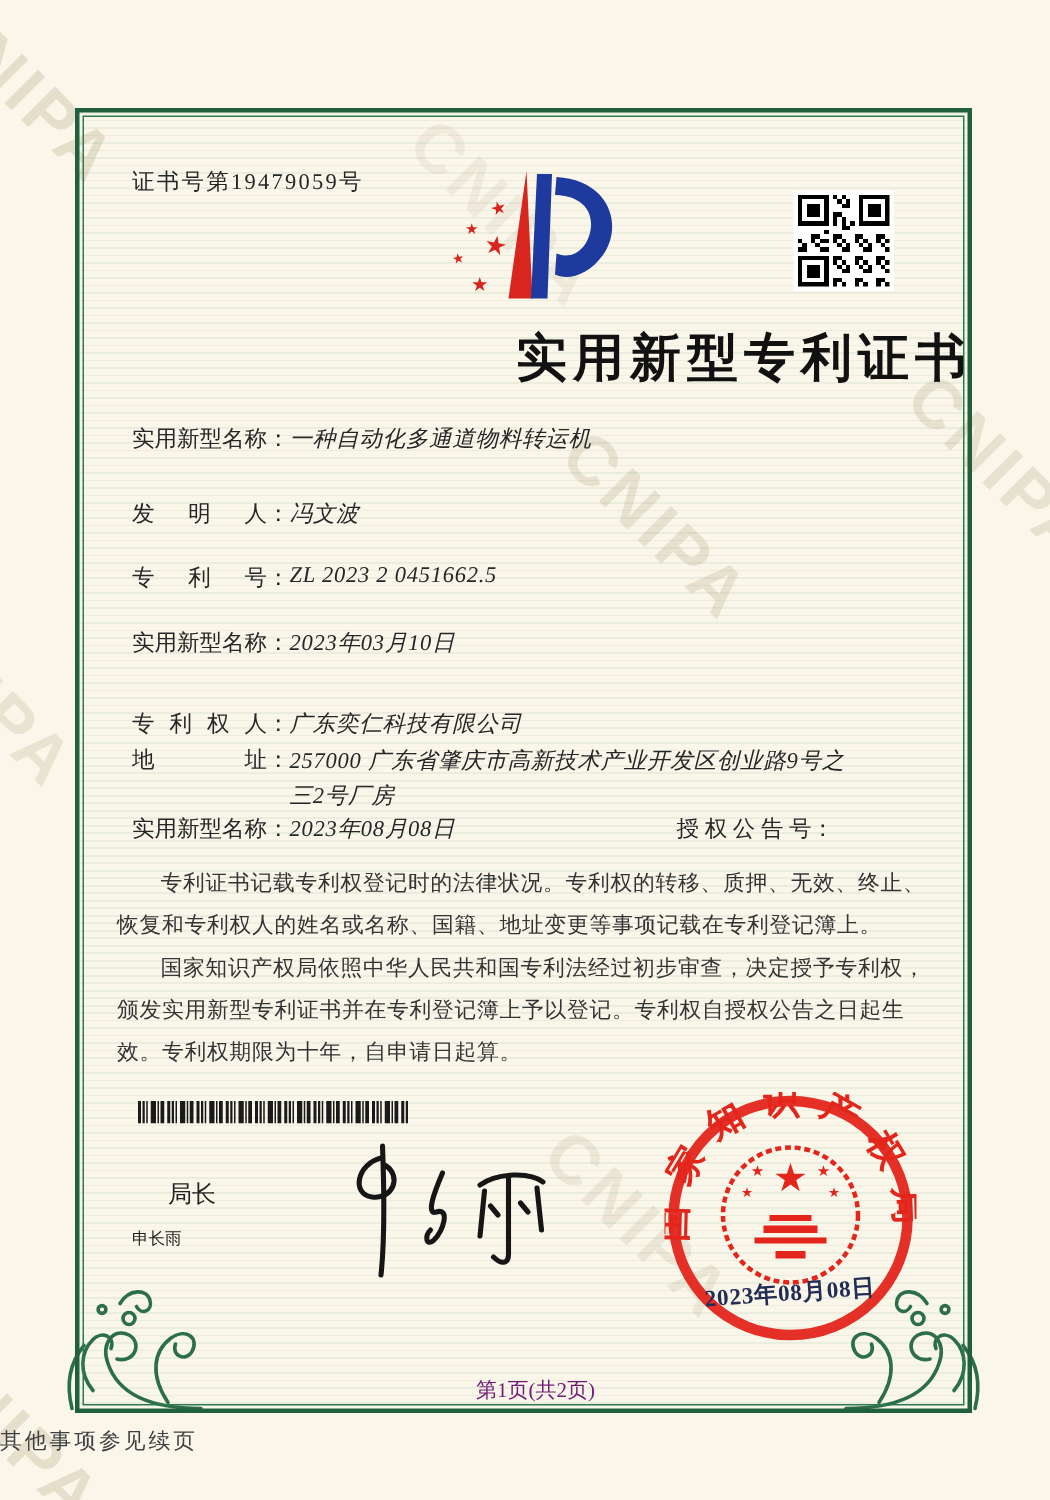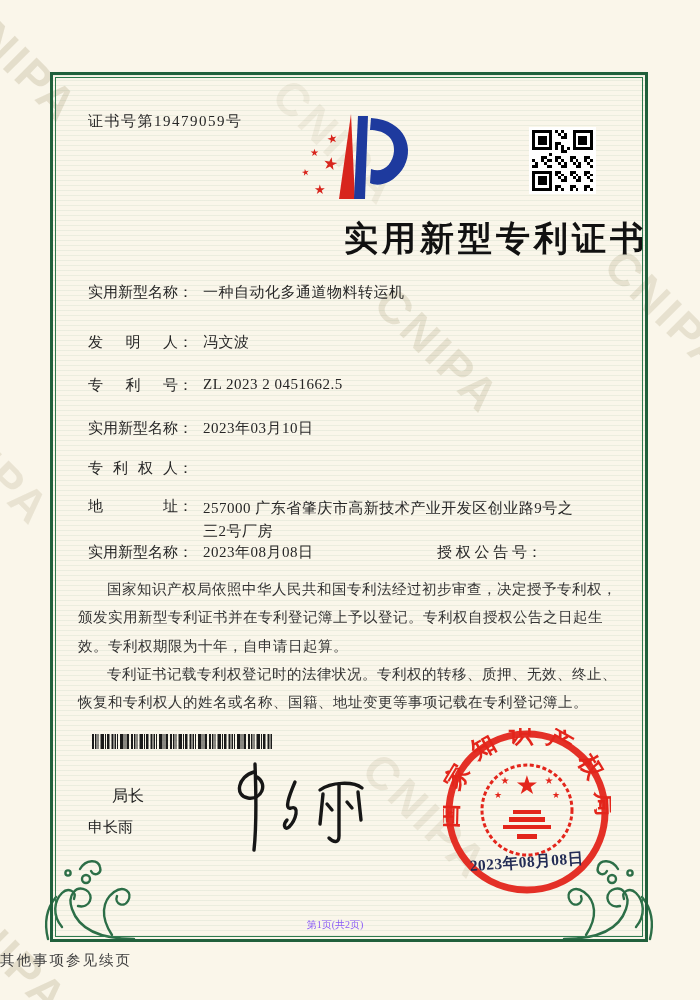--- a/index.html
+++ b/index.html
@@ -30,34 +30,34 @@
   .cert-no{position:absolute;left:88px;top:112px;font-size:15px;letter-spacing:1.5px;}
   .logo{position:absolute;left:284px;top:106px;width:132px;height:102px;}
   .qr{position:absolute;left:529px;top:127px;width:67px;height:67px;background:#fff;padding:3px;box-sizing:border-box;}
   .title{
     position:absolute;left:50px;top:216px;width:598px;text-align:right;
     font-size:34px;font-weight:bold;letter-spacing:4px;color:#111;
   }
   .row{position:absolute;left:88px;display:flex;align-items:flex-start;font-size:15px;}
   .flabel{display:inline-block;width:90px;text-align:justify;text-align-last:justify;flex:0 0 90px;}
   .colon{flex:0 0 auto;}
-  .fvalue{margin-left:10px;letter-spacing:0.5px;}
+  .fvalue{margin-left:0;letter-spacing:0.5px;font-style:italic;}
   .fvalue.addr{width:372px;line-height:1.55;}
-  .grant2{position:absolute;left:349px;top:0;display:flex;font-size:15px;}
+  .grant2{position:absolute;left:363px;top:0;display:flex;font-size:15px;}
   .paras{
     position:absolute;left:78px;top:575px;width:548px;
     font-size:14.5px;line-height:1.95;color:#343434;letter-spacing:0.5px;
   }
   .paras p{margin:0;text-indent:2em;}
   .barcode{position:absolute;left:92px;top:734px;width:183px;height:15px;}
   .signer-title{position:absolute;left:88px;top:786px;font-size:16px;font-family:"Liberation Sans","DejaVu Sans",sans-serif;color:#222;margin-left:24px;}
-  .signer-name{position:absolute;left:88px;top:818px;font-size:15px;font-family:Liberation Mono, monospace;color:#222;}
+  .signer-name{position:absolute;left:88px;top:818px;font-size:11px;font-family:Liberation Mono, monospace;color:#222;}
   .signature{position:absolute;left:196px;top:758px;width:185px;height:100px;}
   .seal{position:absolute;left:443px;top:728px;width:168px;height:168px;}
-  .page-no{position:absolute;left:36px;top:918px;width:598px;text-align:center;font-size:10px;color:#8b5cf6;}
+  .page-no{position:absolute;left:58px;top:918px;width:598px;text-align:center;font-size:14px;color:#701a75;}
   .note{position:absolute;left:0;top:951px;width:700px;text-align:left;font-size:14.5px;color:#404040;letter-spacing:2px;}
   .flourish{position:absolute;width:102px;height:94px;}
   .flourish.left{left:34px;top:851px;}
   .flourish.right{left:562px;top:851px;transform:scaleX(-1);}
 </style>
 </head>
 <body>
 
 <span class="watermark" style="left:-20px;top:-15px;opacity:.9">CNIPA</span>
 <span class="watermark" style="left:300px;top:68px;opacity:.45">CNIPA</span>
@@ -224,42 +224,43 @@
   <div class="row" style="top:376px">
     <span class="flabel">专利号</span>
       <span class="colon">：</span>
       <span class="fvalue">ZL 2023 2 0451662.5</span>
   </div>
   <div class="row" style="top:419px">
     <span class="flabel">实用新型名称</span>
       <span class="colon">：</span>
       <span class="fvalue">2023年03月10日</span>
   </div>
-  <div class="row" style="top:459px">
+  <div class="row" style="top:473px">
     <span class="flabel">专利权人</span>
       <span class="colon">：</span>
+      <span class="fvalue">广东奕仁科技有限公司</span>
   </div>
   <div class="row" style="top:497px">
     <span class="flabel">地址</span>
       <span class="colon">：</span>
       <span class="fvalue addr">257000 广东省肇庆市高新技术产业开发区创业路9号之三2号厂房</span>
   </div>
   <div class="row" style="top:543px;width:560px">
     <span class="flabel">实用新型名称</span>
       <span class="colon">：</span>
       <span class="fvalue">2023年08月08日</span>
     <span class="grant2">
       <span class="flabel">授权公告号</span>
         <span class="colon">：</span>
     </span>
   </div>
 
   <div class="paras">
+    <p>专利证书记载专利权登记时的法律状况。专利权的转移、质押、无效、终止、恢复和专利权人的姓名或名称、国籍、地址变更等事项记载在专利登记簿上。</p>
     <p>国家知识产权局依照中华人民共和国专利法经过初步审查，决定授予专利权，颁发实用新型专利证书并在专利登记簿上予以登记。专利权自授权公告之日起生效。专利权期限为十年，自申请日起算。</p>
-    <p>专利证书记载专利权登记时的法律状况。专利权的转移、质押、无效、终止、恢复和专利权人的姓名或名称、国籍、地址变更等事项记载在专利登记簿上。</p>
   </div>
 
   <svg class="barcode" id="barsvg" viewBox="0 0 183 15">
       <rect x="0" y="0" width="2" height="15" fill="#1a1a1a"></rect>
       <rect x="3" y="0" width="1.5" height="15" fill="#1a1a1a"></rect>
       <rect x="5.5" y="0" width="1" height="15" fill="#1a1a1a"></rect>
       <rect x="8.5" y="0" width="3.5" height="15" fill="#1a1a1a"></rect>
       <rect x="13" y="0" width="1" height="15" fill="#1a1a1a"></rect>
       <rect x="15" y="0" width="2.5" height="15" fill="#1a1a1a"></rect>
       <rect x="19.5" y="0" width="2" height="15" fill="#1a1a1a"></rect>

